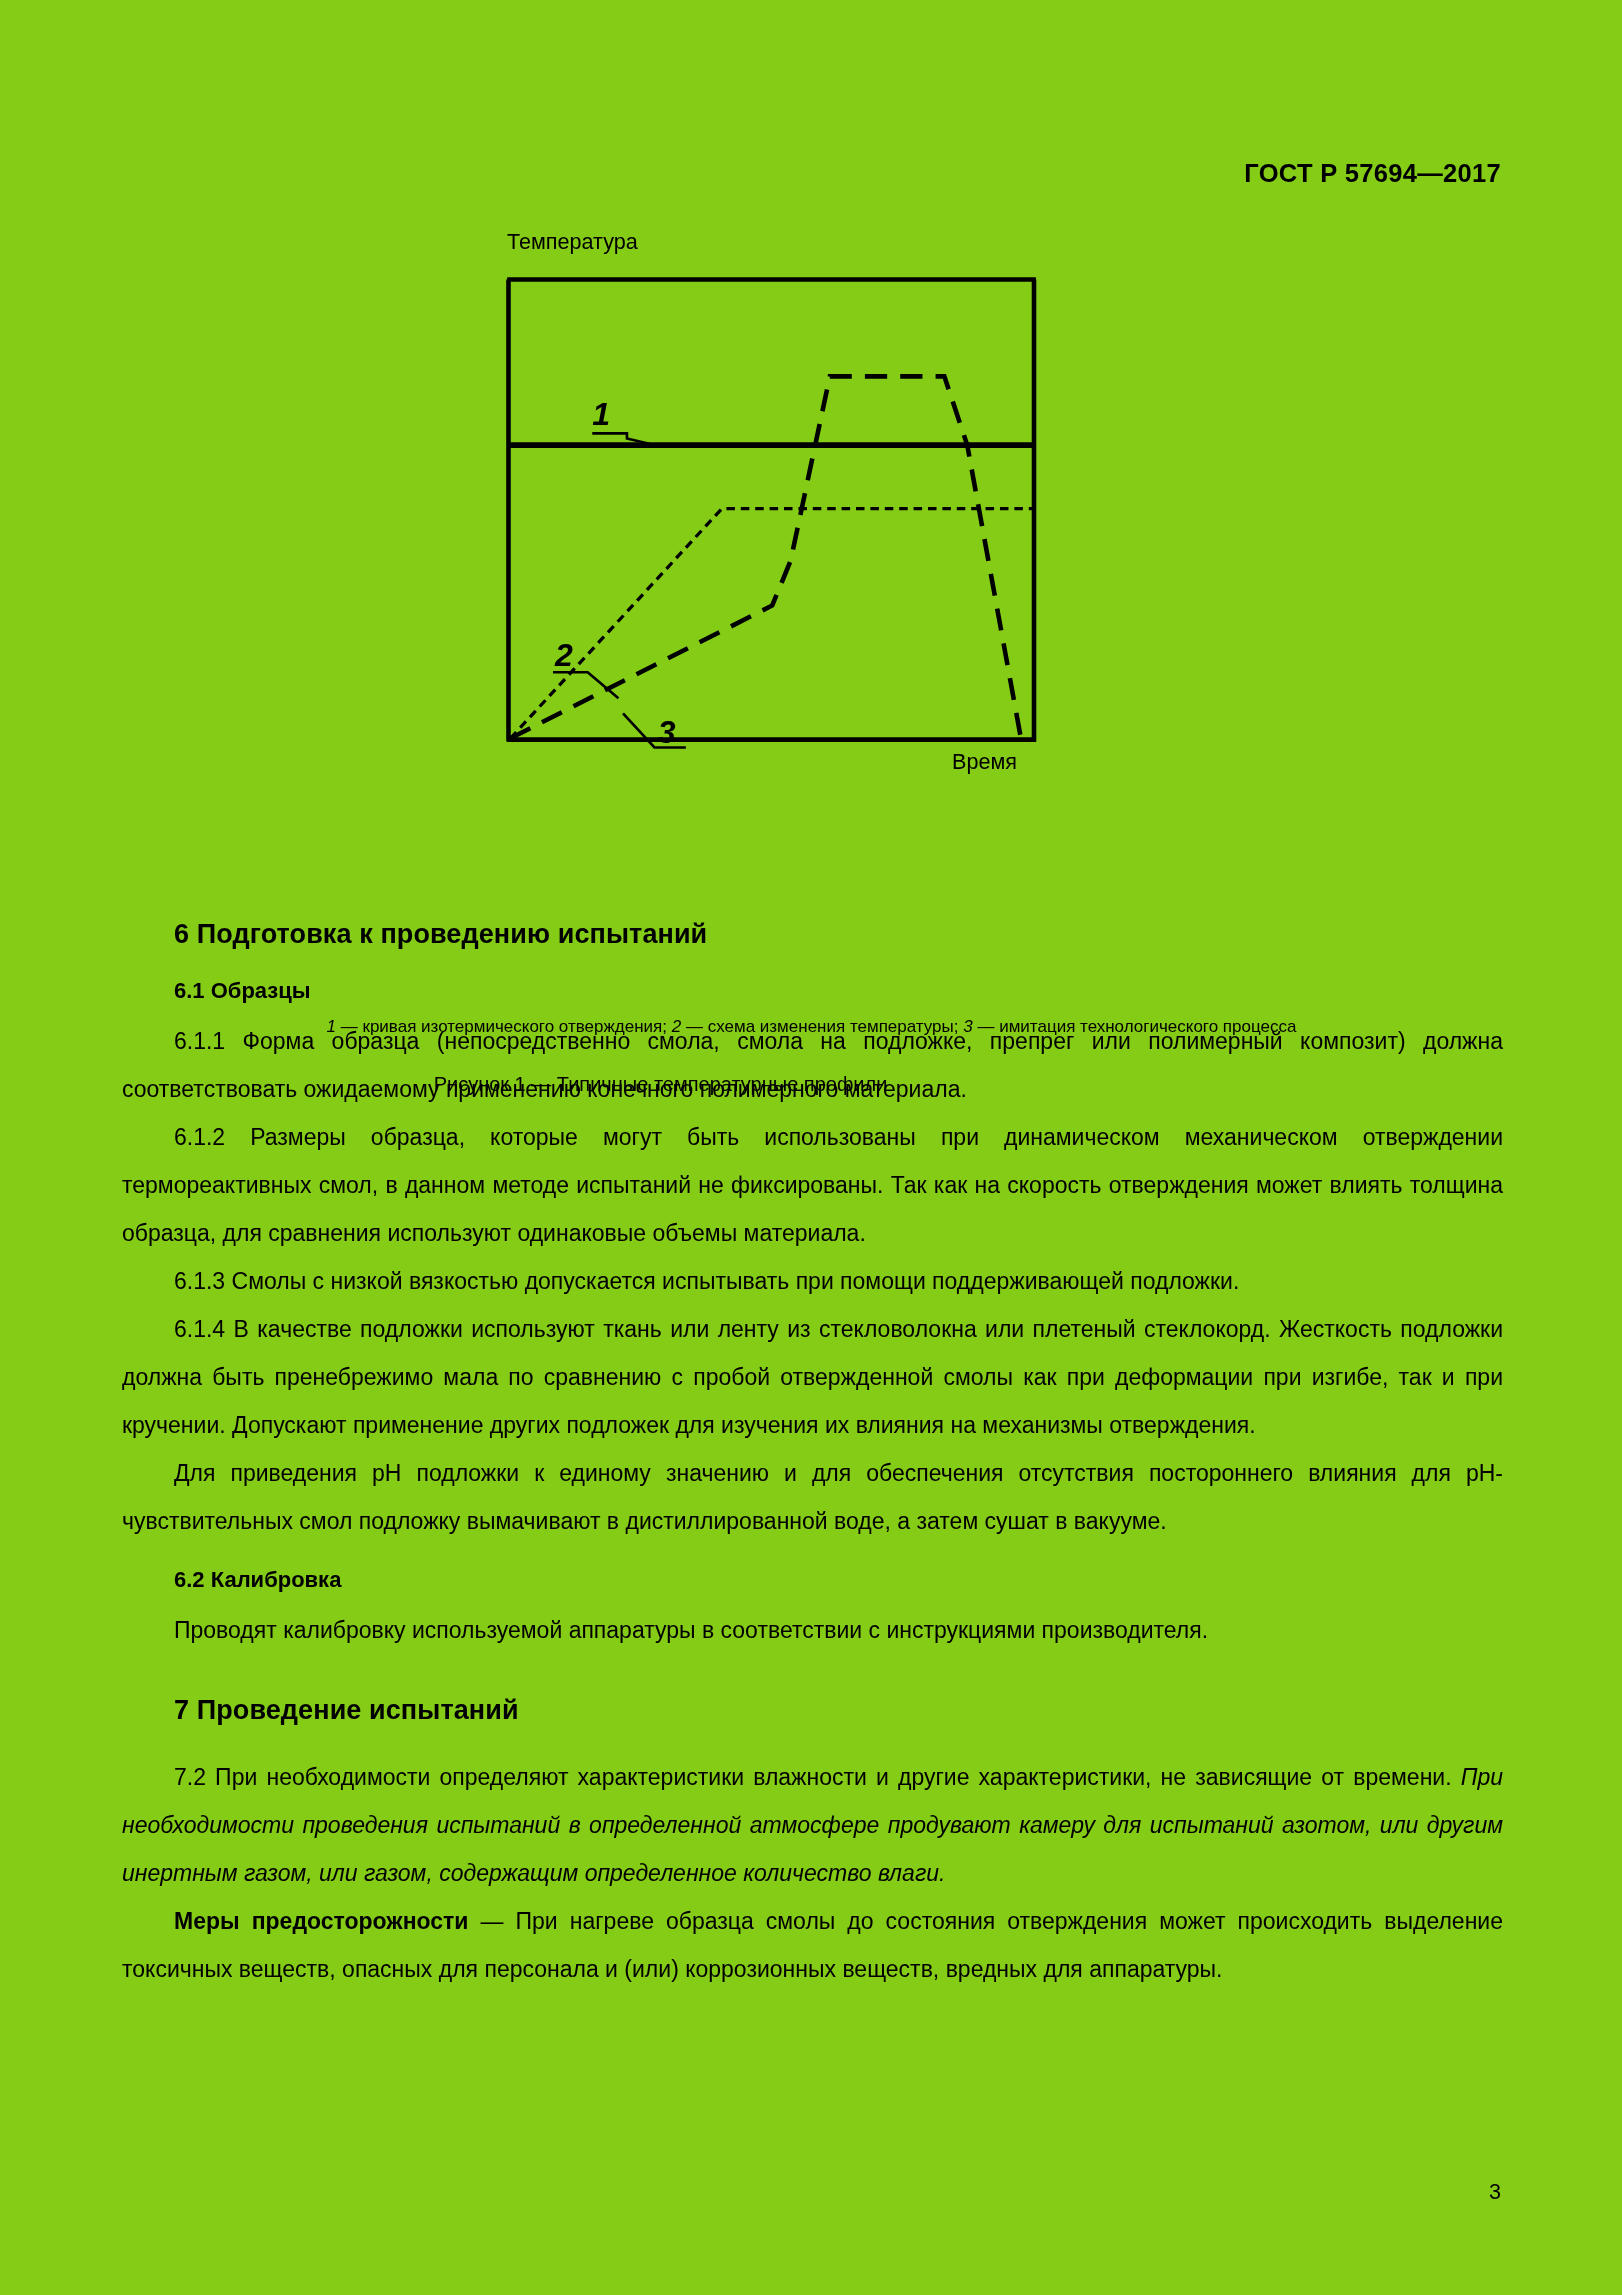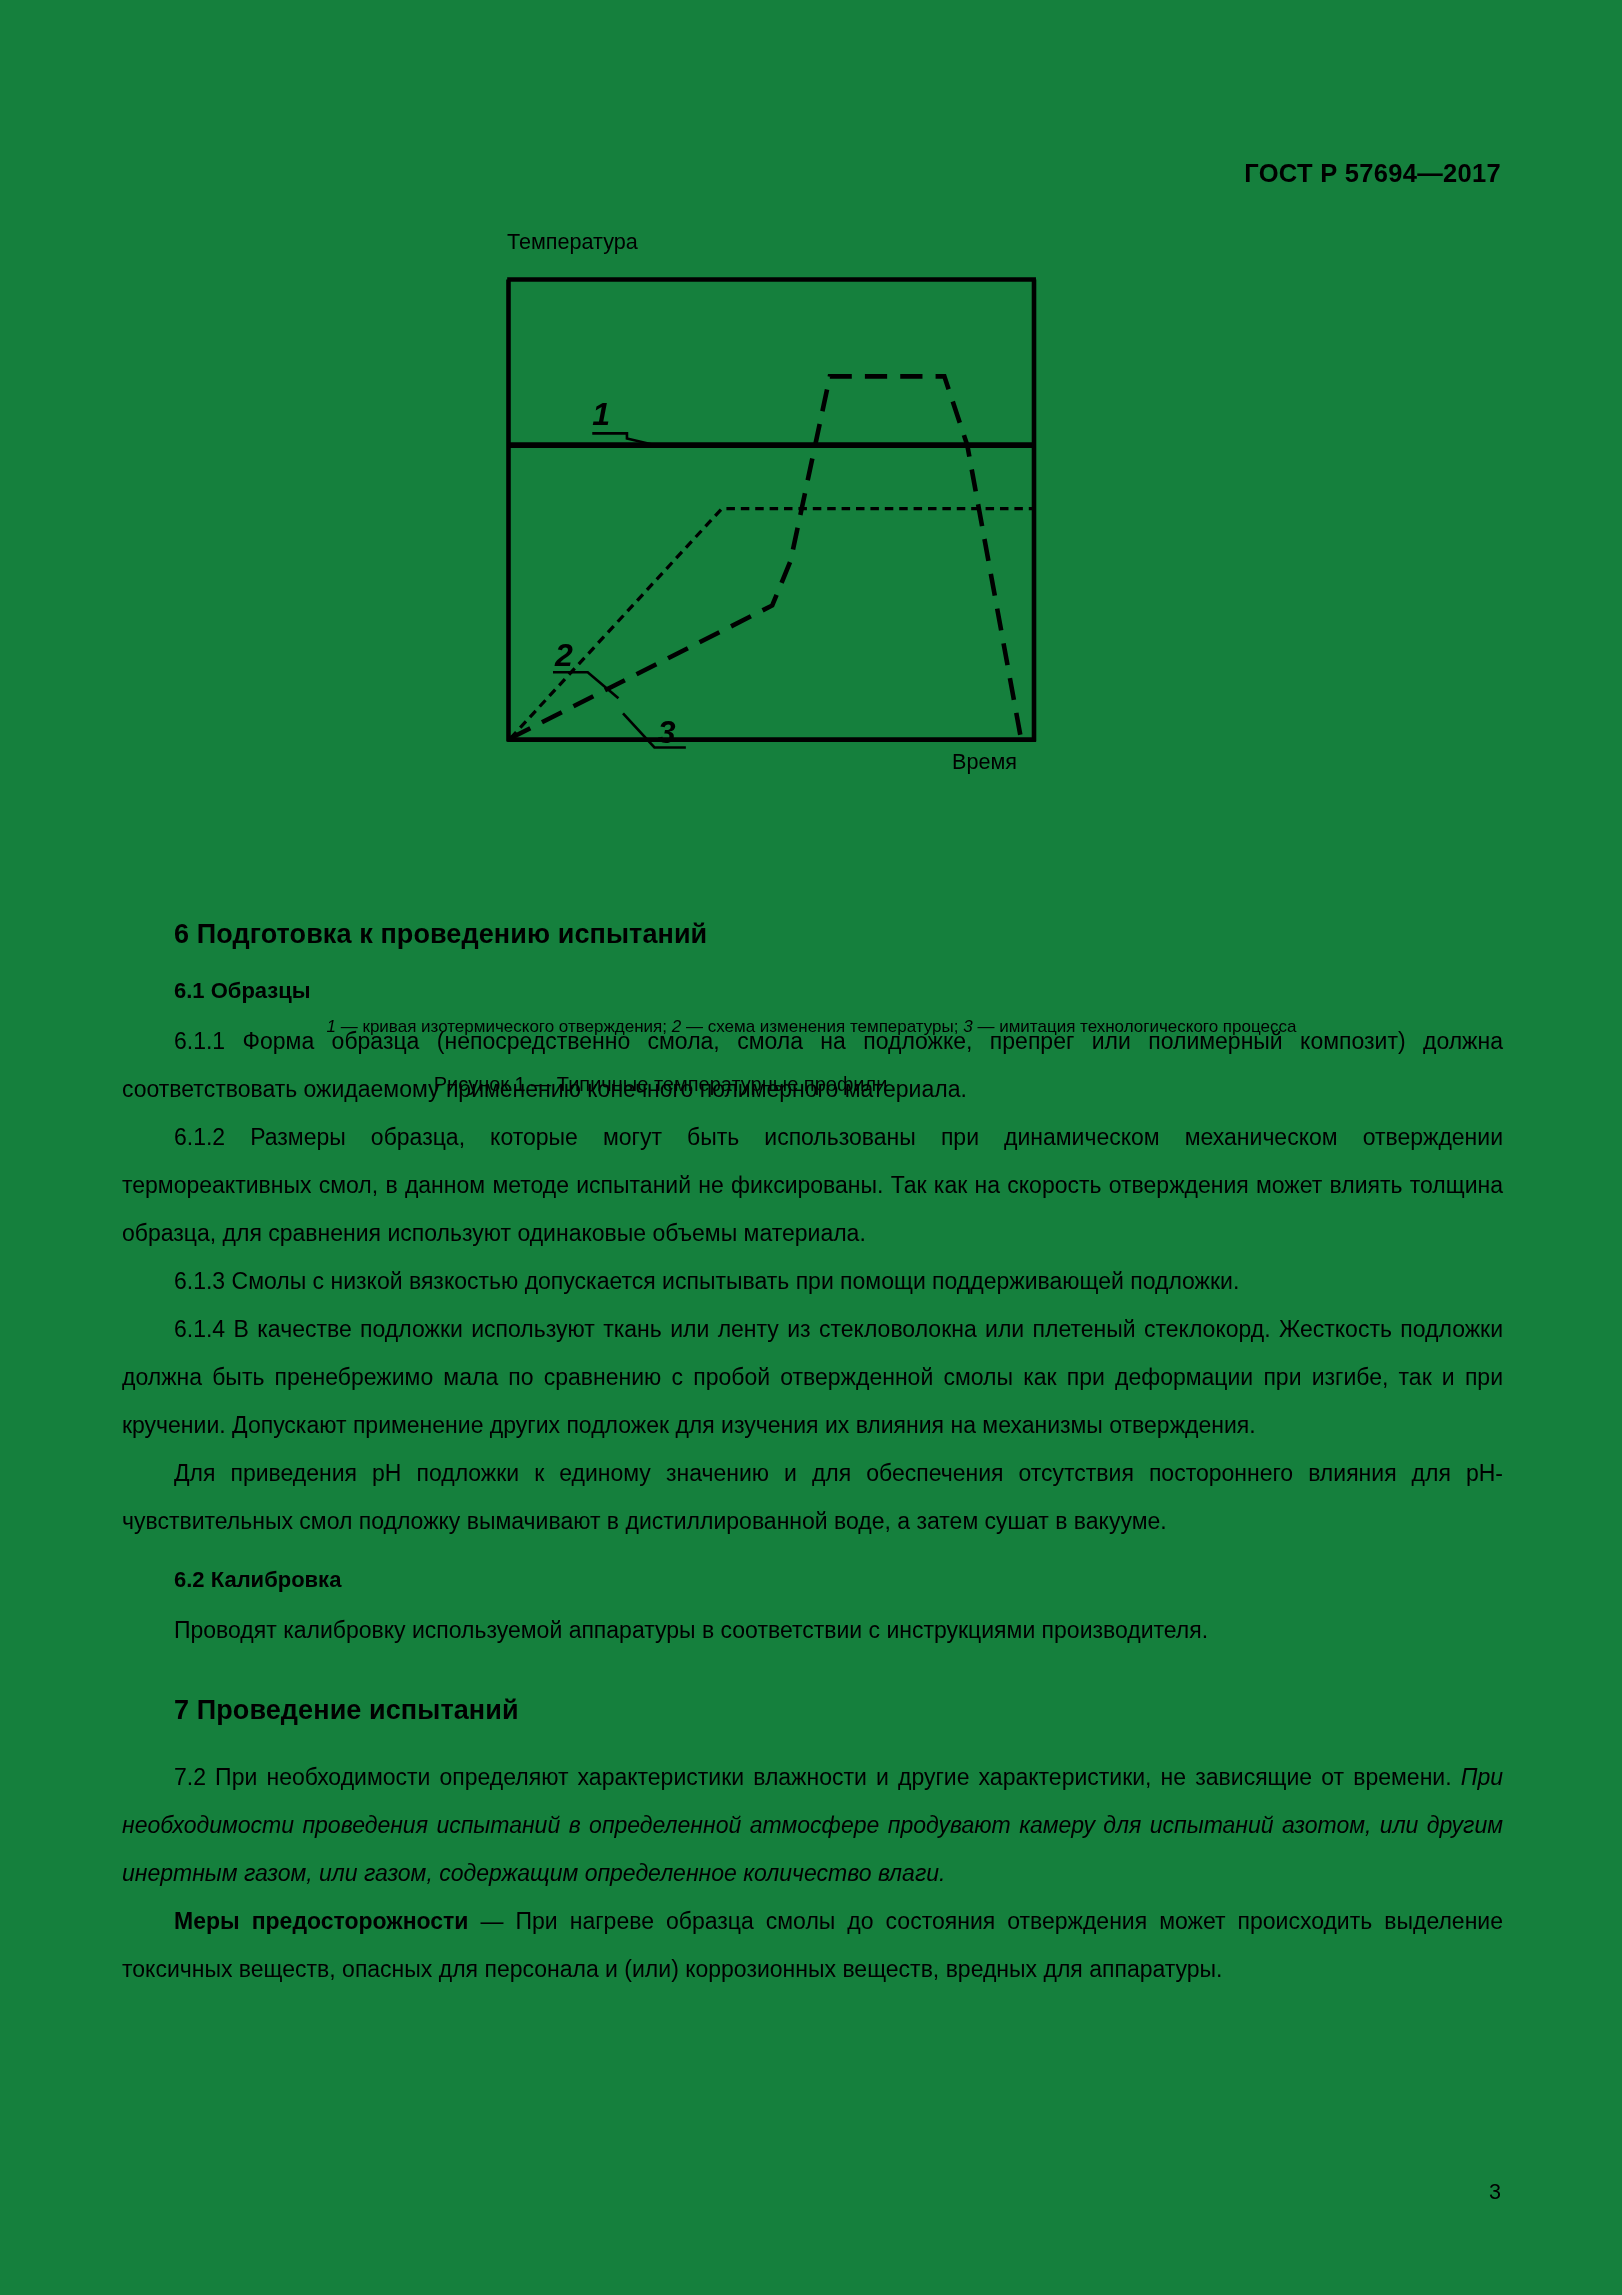--- a/index.html
+++ b/index.html
@@ -9,21 +9,21 @@
     background: #ffffff;
   }
   body {
     font-family: "Liberation Sans", sans-serif;
     color: #000000;
   }
   .page {
     position: relative;
     width: 1623px;
     height: 2295px;
-    background: #15803d;
+    background: #84cc16;
     overflow: hidden;
     box-sizing: border-box;
   }
 
   
   .doc-header {
     position: absolute;
     top: 159px;
     right: 122px;
     font-size: 25.5px;

